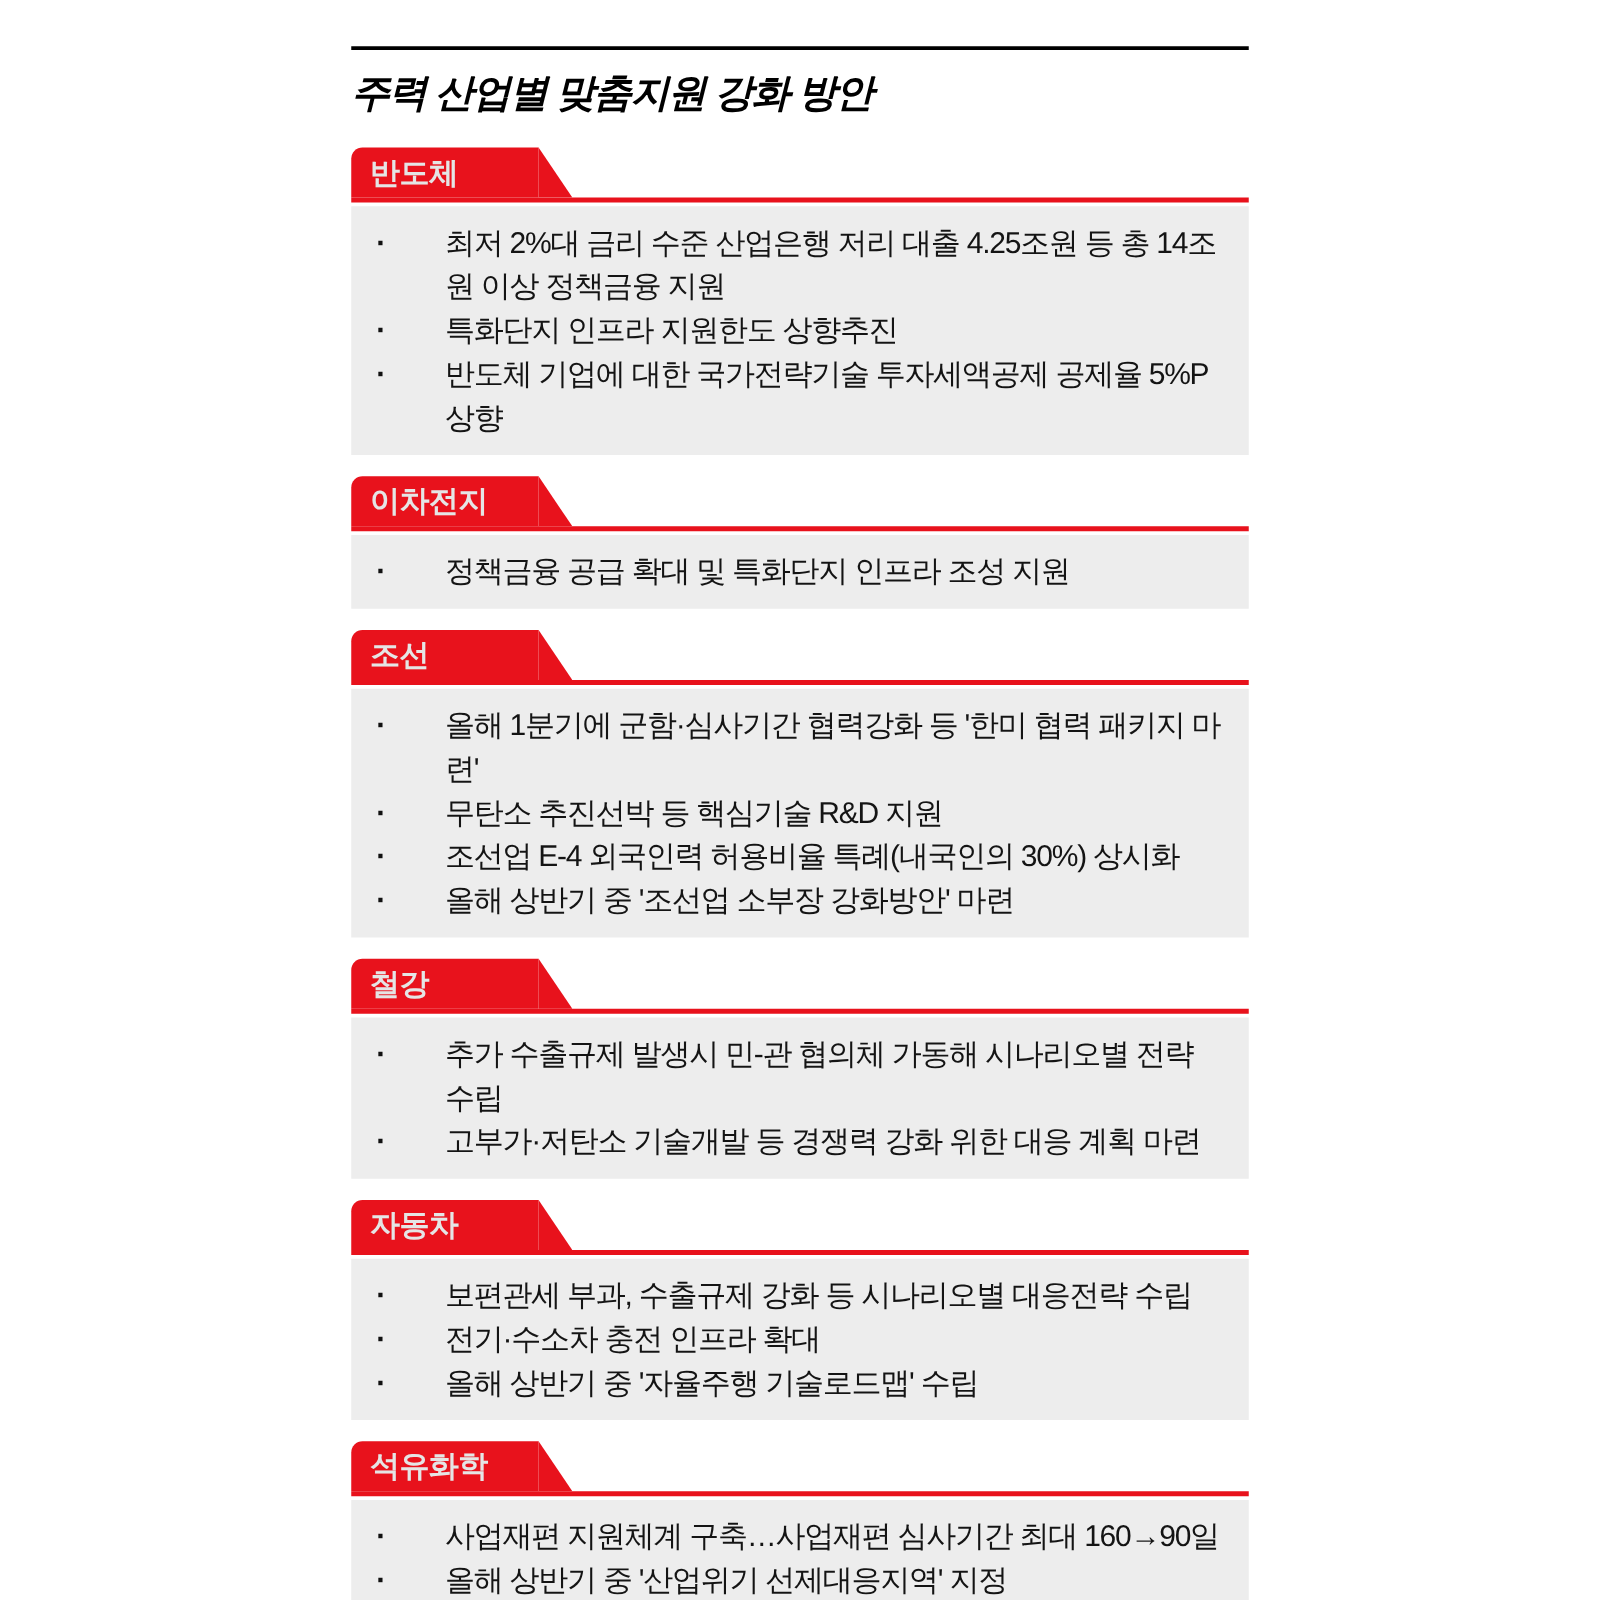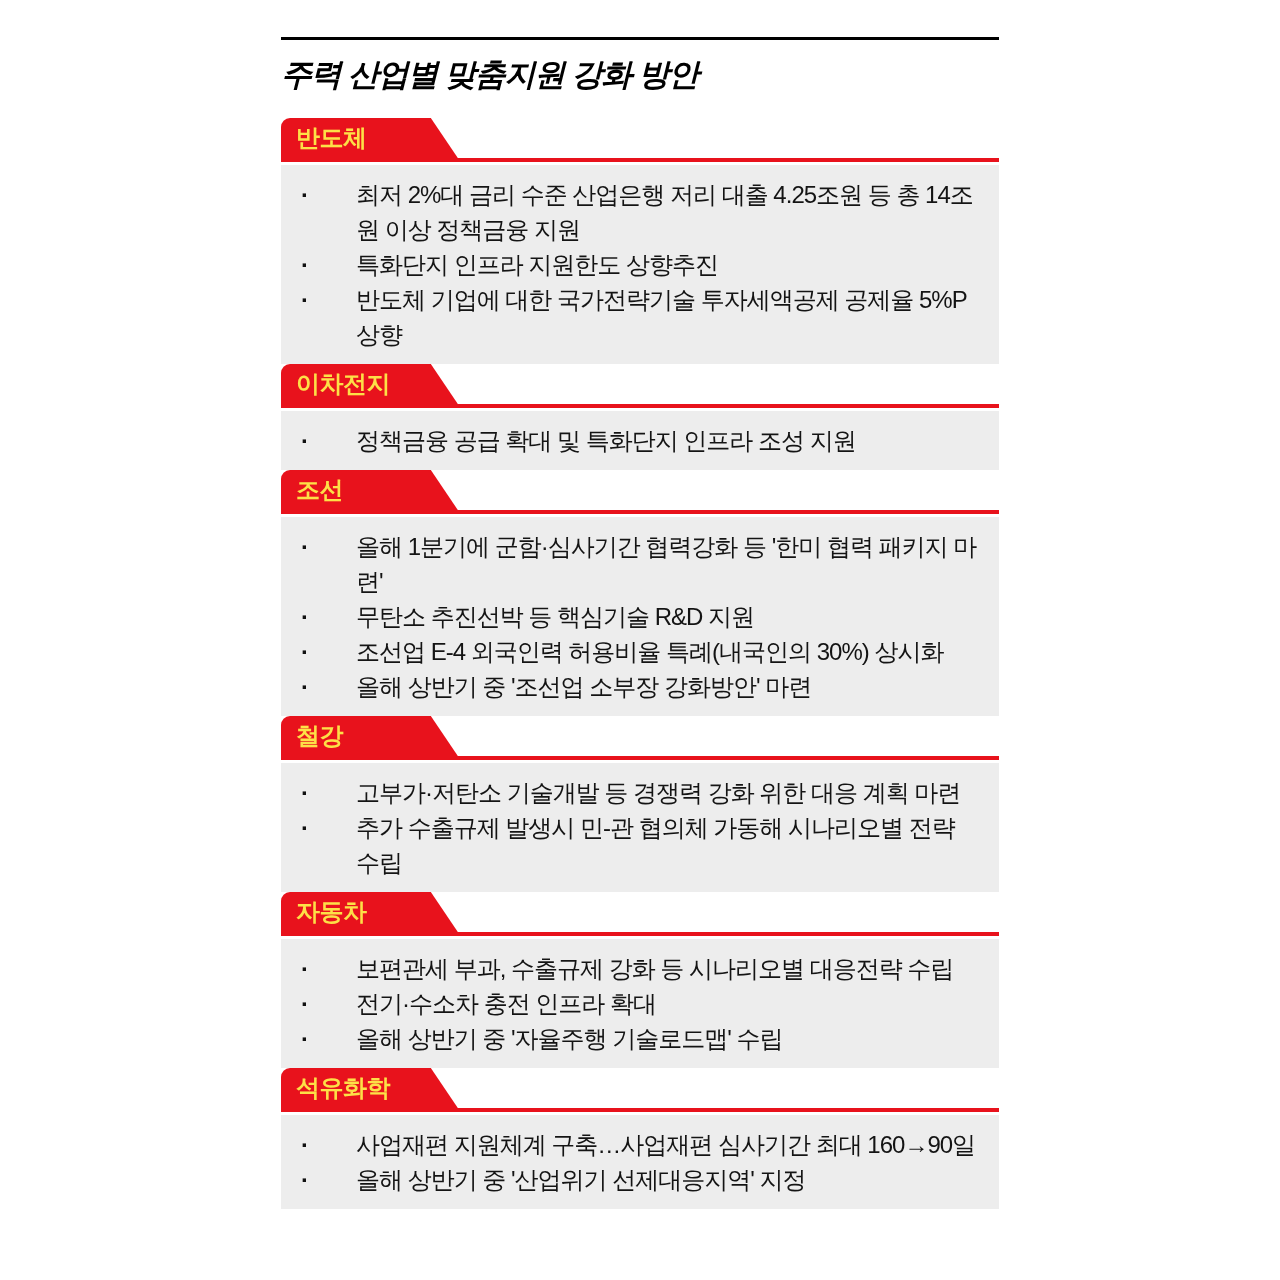--- a/index.html
+++ b/index.html
@@ -13,34 +13,34 @@
     font-family:"Liberation Sans","DejaVu Sans",sans-serif;
     color:var(--ink);
     overflow:hidden;
   }
   .content{width:718px;margin:0 auto;padding-top:37px;}
   .top-rule{height:3px;background:#000;}
   .title{
     font-size:31px;font-weight:800;color:#000;
     letter-spacing:-1.2px;margin:15px 0 0 0;line-height:1.3;font-style:italic;
   }
-  .section{}
+  .section{margin-top:17px;}
   .section:first-of-type{margin-top:23px;}
   .tab{
     position:relative;height:40px;width:150px;box-sizing:border-box;
     background:var(--red);border-top-left-radius:9px;
     display:flex;align-items:center;padding-left:15px;
   }
   .tab::after{
     content:"";position:absolute;left:100%;top:0;width:27px;height:100%;
     background:var(--red);
     clip-path:polygon(0 0,100% 100%,0 100%);
   }
   .tab-label{
-    color:#fde047;font-size:24px;font-weight:700;letter-spacing:-0.5px;
+    color:#e5e5e5;font-size:24px;font-weight:700;letter-spacing:-0.5px;
     white-space:nowrap;
   }
   .rule-red{height:4px;background:var(--red);}
   .panel{
     background:var(--panel);margin-top:3px;
     padding:12px 18px 12px 20px;
   }
   .bullet-item{
     display:flex;align-items:flex-start;
     font-size:24px;line-height:35px;font-weight:500;
@@ -118,25 +118,25 @@
   </section>
 
   <section class="section">
     <div class="tab">
       <span class="tab-label">철강</span>
     </div>
     <div class="rule-red"></div>
     <div class="panel">
           <div class="bullet-item">
             <span class="bullet-dot"></span>
-            <span class="bullet-text">고부가·저탄소 기술개발 등 경쟁력 강화 위한 대응 계획 마련</span>
+            <span class="bullet-text">추가 수출규제 발생시 민-관 협의체 가동해 시나리오별 전략 수립</span>
           </div>
           <div class="bullet-item">
             <span class="bullet-dot"></span>
-            <span class="bullet-text">추가 수출규제 발생시 민-관 협의체 가동해 시나리오별 전략 수립</span>
+            <span class="bullet-text">고부가·저탄소 기술개발 등 경쟁력 강화 위한 대응 계획 마련</span>
           </div>
         </div>
   </section>
 
   <section class="section">
     <div class="tab">
       <span class="tab-label">자동차</span>
     </div>
     <div class="rule-red"></div>
     <div class="panel">

